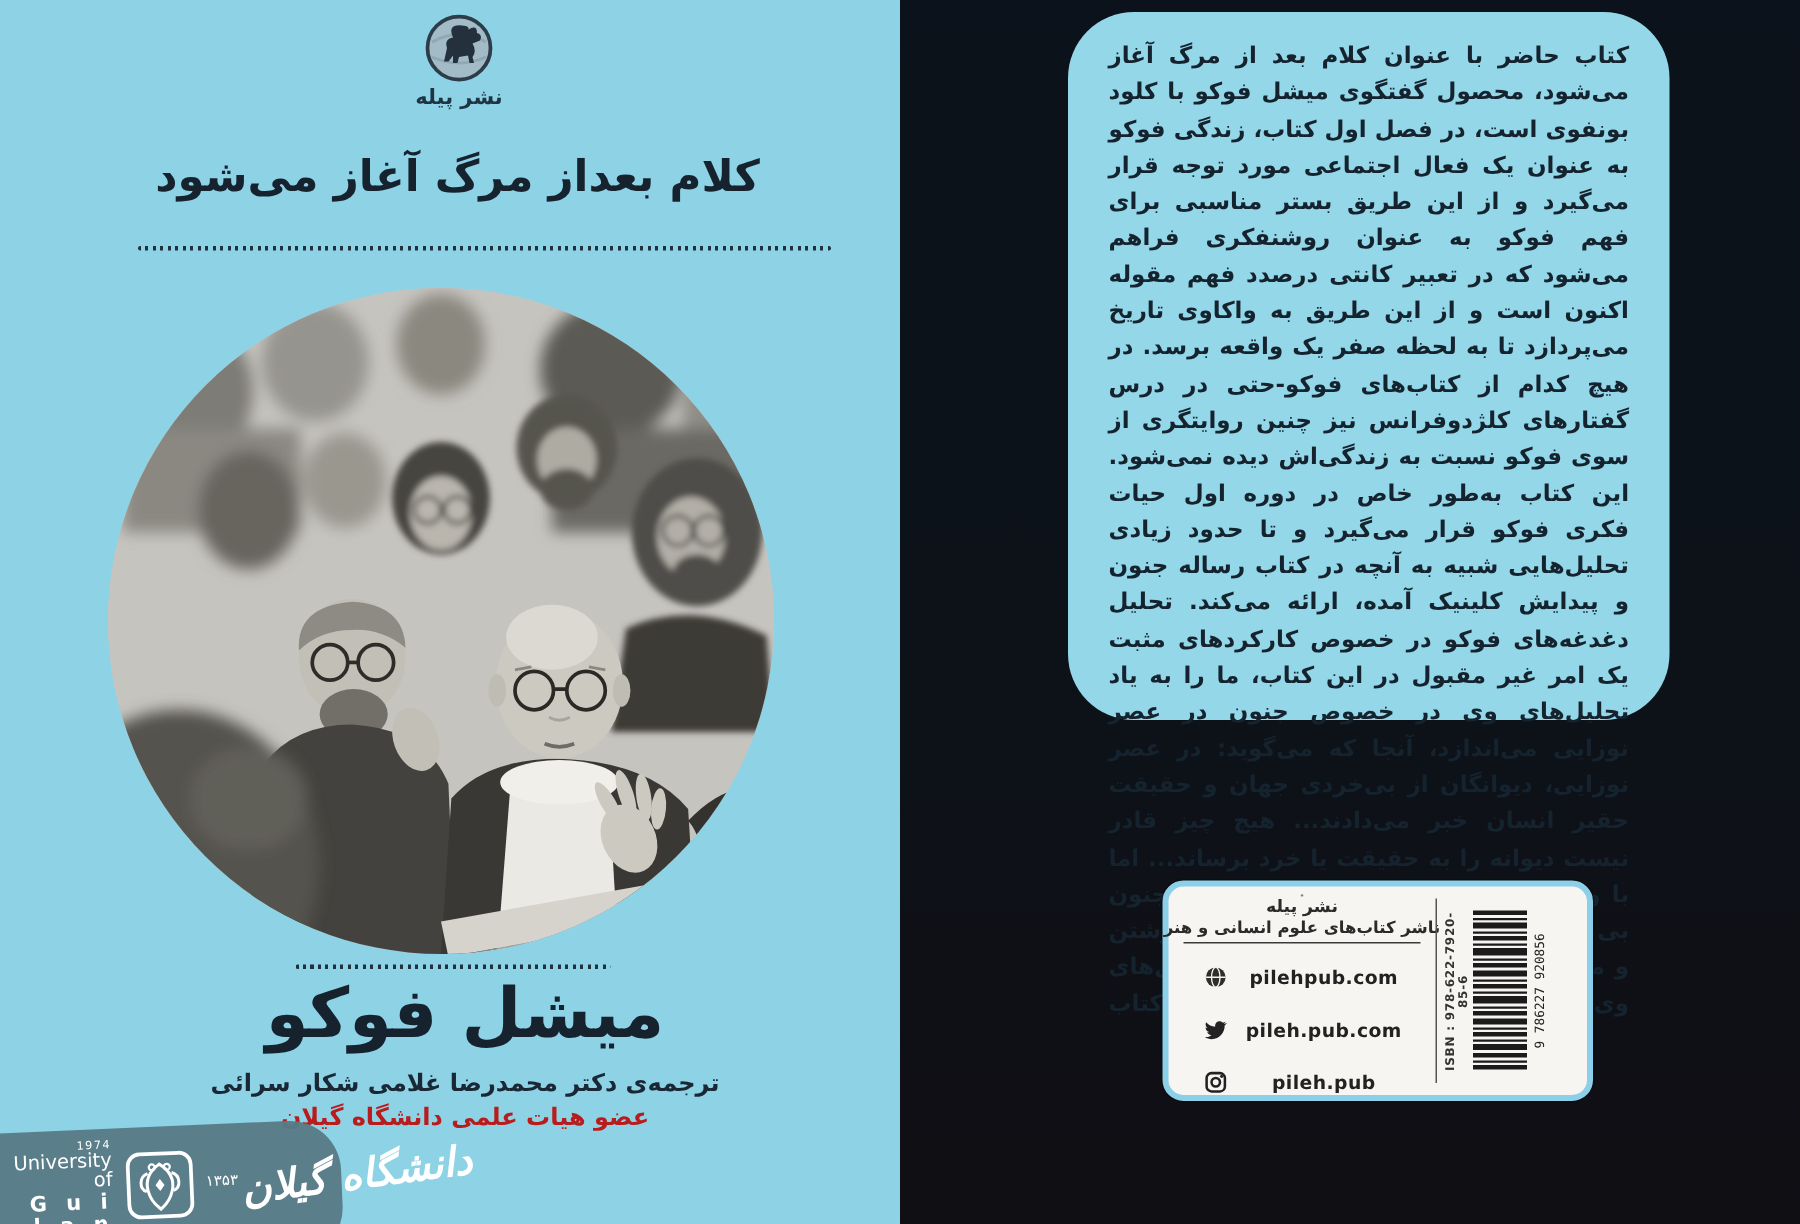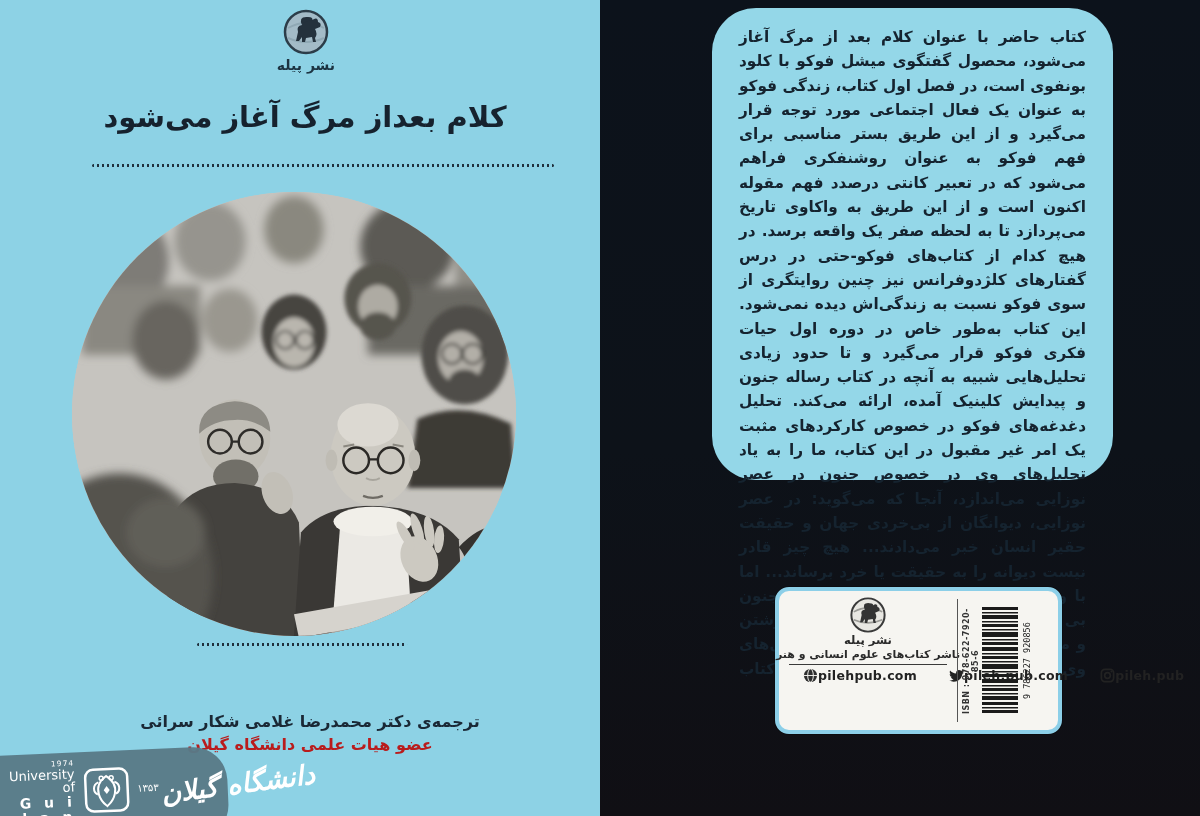--- a/index.html
+++ b/index.html
@@ -80,21 +80,21 @@
   }
   .card-left {
     width:178px; display:flex; flex-direction:column; align-items:center;
     padding-top:5px;
   }
   .card-logo { width:38px; height:38px; }
   .card-pub-name { direction:rtl; font-size:11.5px; font-weight:bold; color:#2a2a2a; margin-top:-1px; }
   .card-tagline  { direction:rtl; font-size:11px;  font-weight:bold; color:#2a2a2a; margin-top:1px; white-space:nowrap;text-align:center; }
   .card-links {
     margin-top:3px; border-top:1.5px solid #3a3a3a; width:158px;
-    padding-top:2px; display:flex; flex-direction:row; gap:18px;
+    padding-top:14px; display:flex; flex-direction:column; gap:18px;
   }
   .link-row { display:flex; align-items:center; height:17px; }
   .link-icon { width:15px; height:15px; margin-left:14px; flex:0 0 auto; }
   .link-text {
     flex:1; text-align:center; font-size:12.5px; font-weight:bold; color:#222;
     letter-spacing:.3px;
   }
   .card-right {
     flex:1; display:flex; flex-direction:row; align-items:center;
     border-left:1.5px solid #555; margin:8px 0;
@@ -228,20 +228,21 @@
       <polygon points="230,452 450,412 450,450 235,450" fill="#9b9892"></polygon>
 
       <g filter="url(#b4)">
         <ellipse cx="48" cy="390" rx="95" ry="105" fill="#54524d"></ellipse>
         <ellipse cx="95" cy="345" rx="40" ry="35" fill="#615f59"></ellipse>
       </g>
     </svg>
   </div>
 
   <div class="dots photo-dots"></div>
+  <div class="author-name">میشل فوکو</div>
   <div class="translator">ترجمه‌ی دکتر محمدرضا غلامی شکار سرائی</div>
   <div class="affiliation">عضو هیات علمی دانشگاه گیلان</div>
 </div>
 
 <div class="back">
 
   <div class="blurb-box">
     <div class="blurb-text">کتاب حاضر با عنوان کلام بعد از مرگ آغاز می‌شود، محصول گفتگوی میشل فوکو با کلود بونفوی است، در فصل اول کتاب، زندگی فوکو به عنوان یک فعال اجتماعی مورد توجه قرار می‌گیرد و از این طریق بستر مناسبی برای فهم فوکو به عنوان روشنفکری فراهم می‌شود که در تعبیر کانتی درصدد فهم مقوله اکنون است و از این طریق به واکاوی تاریخ می‌پردازد تا به لحظه صفر یک واقعه برسد. در هیچ کدام از کتاب‌های فوکو-حتی در درس گفتارهای کلژدوفرانس نیز چنین روایتگری از سوی فوکو نسبت به زندگی‌اش دیده نمی‌شود. این کتاب به‌طور خاص در دوره اول حیات فکری فوکو قرار می‌گیرد و تا حدود زیادی تحلیل‌هایی شبیه به آنچه در کتاب رساله جنون و پیدایش کلینیک آمده، ارائه می‌کند. تحلیل دغدغه‌های فوکو در خصوص کارکردهای مثبت یک امر غیر مقبول در این کتاب، ما را به یاد تحلیل‌های وی در خصوص جنون در عصر نوزایی می‌اندازد، آنجا که می‌گوید: در عصر نوزایی، دیوانگان از بی‌خردی جهان و حقیقت حقیر انسان خبر می‌دادند... هیچ چیز قادر نیست دیوانه را به حقیقت یا خرد برساند... اما با وجود همه گفته‌های بی معنای دیوانه جنون بی معنا نیست. انگاره فوکو در خصوص نوشتن و مرگ در این کتاب، همچنین یادآور تحلیل‌های وی در خصوص کالبد، مرگ و کرانمندی در کتاب پیدایش کلینیک است.</div>
   </div>
 

